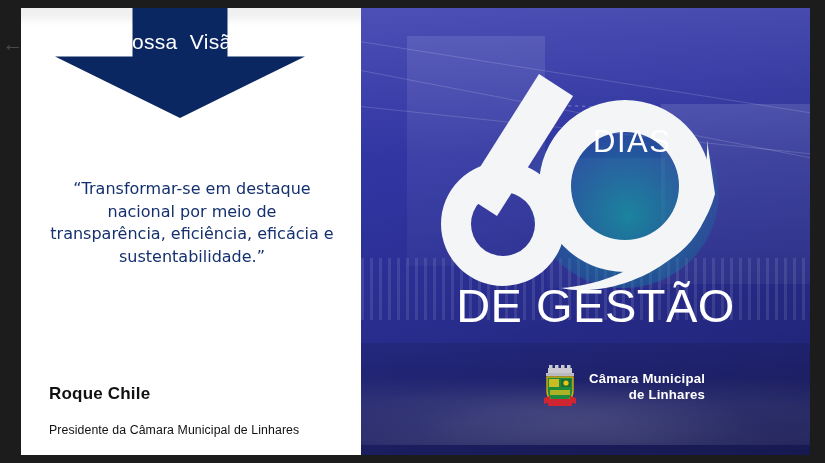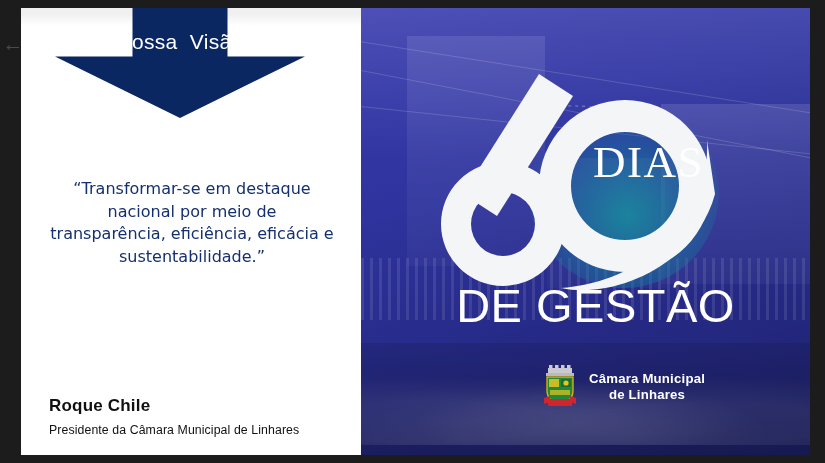--- a/index.html
+++ b/index.html
@@ -45,21 +45,21 @@
   }
 
   #quote{
     position:absolute; left:28px; top:170px; width:286px;
     text-align:center; color:#14306e; font-size:16px; line-height:1.42;
     font-family:"DejaVu Sans", sans-serif;
   }
 
   #signature{ position:absolute; left:28px; bottom:18px; width:300px; }
   #sign-name{ color:#111111; font-size:17px; font-weight:bold; letter-spacing:.2px; }
-  #sign-role{ color:#111111; font-size:12.3px; margin-top:7px; letter-spacing:.1px; }
+  #sign-role{ color:#111111; font-size:12.3px; margin-top:19px; letter-spacing:.1px; }
 
   
   #right-panel{
     position:absolute; left:340px; top:0; width:449px; height:100%;
     overflow:hidden;
     background:
       linear-gradient(160deg, rgba(60,62,175,.86) 0%, rgba(47,52,160,.88) 32%,
                               rgba(38,42,135,.92) 62%, rgba(30,33,106,.96) 100%),
       linear-gradient(200deg,#4a4fbe 0%,#2f35a3 45%,#262a7e 100%);
   }
@@ -94,42 +94,42 @@
     border-radius:50%;
     background:radial-gradient(circle at 52% 62%, rgba(18,160,160,.72) 0%,
                rgba(24,120,160,.45) 45%, rgba(40,60,150,0) 74%);
   }
 
   
   #mark{ position:absolute; left:50px; top:58px; width:340px; height:240px; }
   #mark svg{ width:100%; height:100%; display:block; }
 
   #dias{
-    position:absolute; left:232px; top:132px; width:120px;
-    color:#ffffff; font-size:45px; letter-spacing:1.5px; line-height:1;
-    font-family:Liberation Serif, serif;
+    position:absolute; left:232px; top:118px; width:120px;
+    color:#ffffff; font-size:31px; letter-spacing:1.5px; line-height:1;
+    font-family:Liberation Sans, sans-serif;
   }
 
   #gestao{
     position:absolute; left:0; top:274px; width:100%;
     text-align:center; color:#ffffff;
     font-size:47px; letter-spacing:.5px; line-height:1;
     font-family:"Liberation Sans", sans-serif;
     padding-left:20px;
   }
 
   
   #logo-lockup{
     position:absolute; left:0; bottom:46px; width:100%;
     display:flex; align-items:center; justify-content:center; gap:11px;margin-left:38px;
   }
   #crest{ width:36px; height:44px; flex:0 0 auto; }
   #logo-text{ color:#ffffff; font-size:13.2px; font-weight:bold;
               line-height:1.25; letter-spacing:.2px; }
-  #logo-line2{ text-align:center; }
+  #logo-line2{ text-align:right; }
 </style>
 </head>
 <body>
 
 <div id="viewer">
 
   <div id="nav-prev">
     <span>←</span>
   </div>
 

